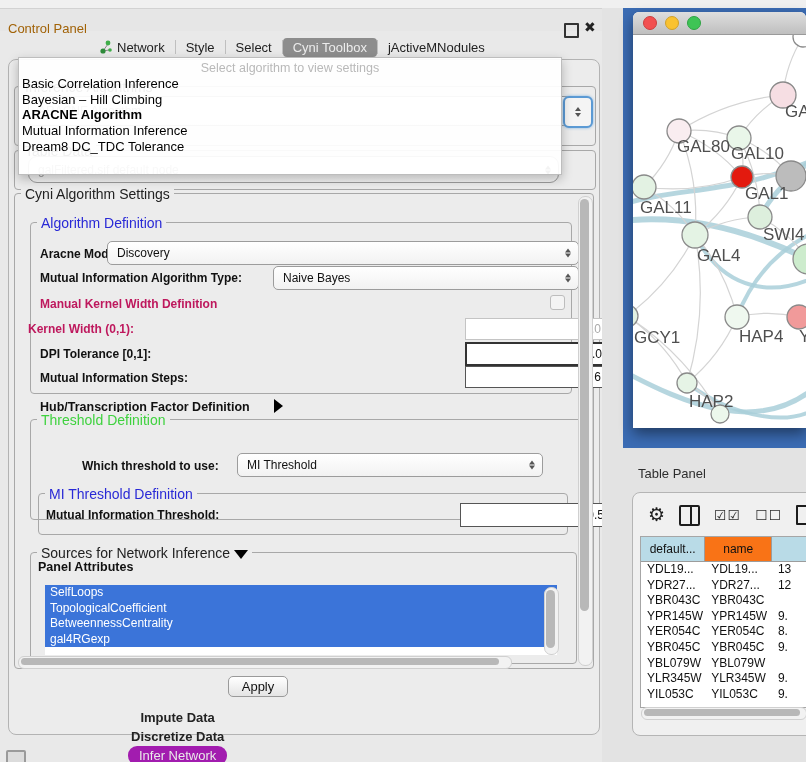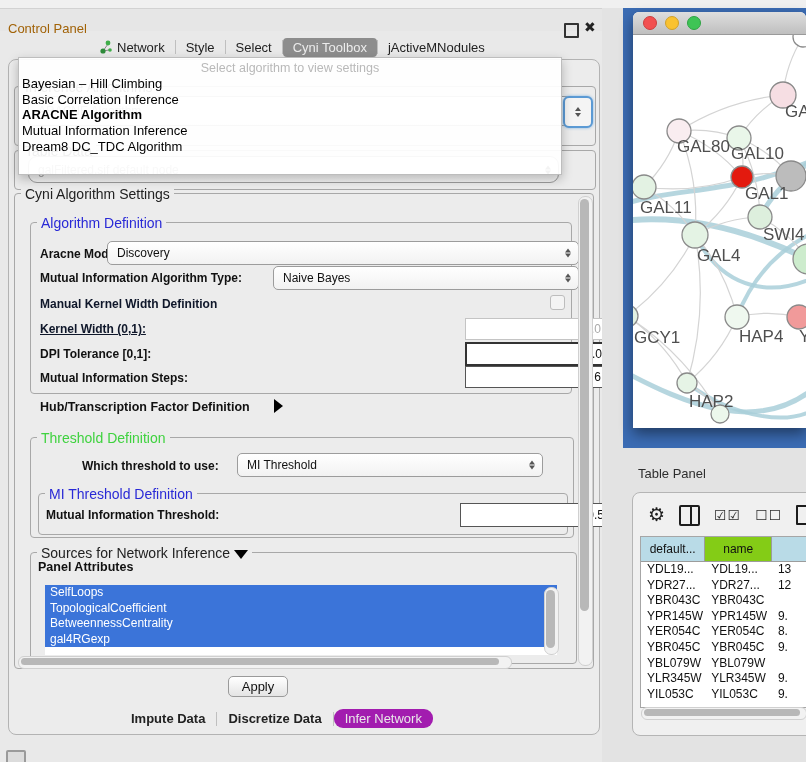--- a/index.html
+++ b/index.html
@@ -23,39 +23,39 @@
   .grp{position:absolute;border:1px solid #a8a8a8;border-radius:4px;}
   .grp>.legend{position:absolute;top:-8px;left:6px;background:#ececec;padding:0 4px;font-size:14px;color:#222;white-space:nowrap;}
   .legend.blue{color:#2929d6;}
   .legend.green{color:#3fd23f;}
   .combo{position:absolute;background:linear-gradient(#ffffff,#f2f2f2);border:1px solid #9c9c9c;border-radius:5px;font-size:12px;color:#111;display:flex;align-items:center;padding-left:9px;}
   .combo .spin{position:absolute;right:7px;top:50%;transform:translateY(-50%);display:flex;flex-direction:column;gap:1px;}
   .tri-up{width:0;height:0;border-left:3.5px solid transparent;border-right:3.5px solid transparent;border-bottom:4.5px solid #555;}
   .tri-dn{width:0;height:0;border-left:3.5px solid transparent;border-right:3.5px solid transparent;border-top:4.5px solid #555;}
   .field{position:absolute;background:#fff;font-size:12px;color:#111;display:flex;align-items:center;justify-content:flex-end;padding-right:6px;margin-left:40px;}
   .lbl{position:absolute;font-size:12px;font-weight:bold;color:#111;white-space:nowrap;}
-  .lbl.dis{color:#0f172a;}
+  .lbl.dis{color:#be185d;}
   
   .sb-v{position:absolute;width:13px;background:#f2f2f2;border:1px solid #d0d0d0;border-radius:7px;}
   .sb-v .th{position:absolute;left:1px;width:9px;background:#b8b8b8;border-radius:5px;}
   .sb-h{position:absolute;height:11px;background:#f2f2f2;border:1px solid #d0d0d0;border-radius:6px;}
   .sb-h .th{position:absolute;top:1px;height:7px;background:#b8b8b8;border-radius:4px;}
   
   #attr-list{left:45px;top:585px;width:512px;height:70px;background:#fff;overflow:hidden;}
   .attr-item{height:15.5px;line-height:15.5px;font-size:12px;padding-left:5px;color:#fff;background:#3b74d9;}
   
   #algo-popup{left:18px;top:57px;width:542px;height:116px;background:rgba(255,255,255,0.93);
      border:1px solid #bdbdbd;box-shadow:0 4px 10px rgba(0,0,0,0.25);z-index:50;}
   #popup-head{text-align:center;font-size:12.5px;color:#b9b9b9;padding-top:3px;height:15px;}
   .popup-item{font-size:13px;color:#000;height:15.7px;line-height:15.7px;padding-left:3px;white-space:nowrap;}
   .popup-item.sel{font-weight:bold;}
   
   #apply-btn{left:228px;top:676px;width:58px;height:19px;border:1px solid #9a9a9a;border-radius:5px;
      background:linear-gradient(#ffffff,#e4e4e4);font-size:13px;color:#111;display:flex;align-items:center;justify-content:center;}
-  #bottom-tabs{left:120px;top:708px;height:21px;display:flex;align-items:center;}
+  #bottom-tabs{left:120px;top:708px;height:21px;display:flex;align-items:center;flex-direction:column;}
   .btab{font-size:13px;font-weight:bold;color:#222;padding:2px 11px;white-space:nowrap;}
   .btab.sel{background:#a21caf;color:#e9e9e9;border-radius:9px;font-weight:normal;}
   
   #desktop{left:602px;top:8px;width:204px;height:754px;background:#e3e3e3;}
   #net-frame{left:623px;top:8px;width:183px;height:440px;background:#3b6cb4;}
   #net-window{left:633px;top:12px;width:173px;height:416px;background:#fff;border-radius:6px 6px 0 0;
       box-shadow:0 6px 14px rgba(0,0,0,0.45);overflow:hidden;}
   #net-titlebar{height:22px;background:linear-gradient(#dedede,#bfbfbf);border-bottom:1px solid #9a9a9a;
       display:flex;align-items:center;gap:8px;padding-left:10px;}
   .tl{width:12px;height:12px;border-radius:50%;}
@@ -161,37 +161,37 @@
 <span class="lbl" style="left:40px;top:271px;">Mutual Information Algorithm Type:</span>
 <div class="combo" style="left:273px;top:266px;width:295px;height:22px;">
   <span>Naive Bayes</span>
   <span class="spin">
       <span class="tri-up"></span>
       <span class="tri-dn"></span>
     </span>
 </div>
 <span class="lbl dis" style="left:40px;top:297px;">Manual Kernel Width Definition</span>
 <span class="abs" style="left:550px;top:295px;width:13px;height:13px;border:1.5px solid #bdbdbd;border-radius:3px;background:#f4f4f4;"></span>
-<span class="lbl dis" style="left:40px;top:322px;text-decoration:underline;">Kernel Width (0,1):</span>
+<span class="lbl dis" style="left:28px;top:322px;">Kernel Width (0,1):</span>
 <div class="field" style="left:425px;top:318px;width:135px;height:20px;border:1px solid #c4c4c4;color:#aaa;">
   <span>0.0</span>
 </div>
 <span class="lbl" style="left:40px;top:347px;">DPI Tolerance [0,1]:</span>
 <div class="field" style="left:425px;top:342px;width:135px;height:20px;border:2px solid #333;">
   <span>0.0</span>
 </div>
 <span class="lbl" style="left:40px;top:371px;">Mutual Information Steps:</span>
 <div class="field" style="left:425px;top:366px;width:135px;height:20px;border:1px solid #555;">
   <span>6</span>
 </div>
 
 <span class="lbl" style="left:40px;top:400px;font-size:12.5px;">Hub/Transcription Factor Definition</span>
 <span class="abs" style="left:274px;top:399px;width:0;height:0;border-top:7px solid transparent;border-bottom:7px solid transparent;border-left:9px solid #000;"></span>
 
-<div class="grp" style="left:30px;top:437px;width:542px;height:99px;">
+<div class="grp" style="left:30px;top:419px;width:542px;height:99px;padding-left:13px;">
   <span class="legend green">Threshold Definition</span>
 </div>
 <span class="lbl" style="left:82px;top:459px;">Which threshold to use:</span>
 <div class="combo" style="left:237px;top:453px;width:295px;height:22px;">
   <span>MI Threshold</span>
   <span class="spin">
       <span class="tri-up"></span>
       <span class="tri-dn"></span>
     </span>
 </div>
@@ -230,25 +230,25 @@
     <div class="btab">Impute Data</div>
     <span class="tabsep"></span>
     <div class="btab">Discretize Data</div>
     <span class="tabsep"></span>
     <div class="btab sel">Infer Network</div>
   </div>
 
 <div class="abs" id="algo-popup">
   <div id="popup-head">Select algorithm to view settings</div>
   <div id="popup-items">
+      <div class="popup-item">Basic Correlation Inference</div>
       <div class="popup-item">Bayesian – Hill Climbing</div>
-      <div class="popup-item">Basic Correlation Inference</div>
       <div class="popup-item sel">ARACNE Algorithm</div>
       <div class="popup-item">Mutual Information Inference</div>
-      <div class="popup-item">Dream8 DC_TDC Algorithm</div>
+      <div class="popup-item">Dream8 DC_TDC Tolerance</div>
     </div>
 </div>
 
 <div class="abs" id="desktop"></div>
 
 <div class="abs" id="net-frame"></div>
 <div class="abs" id="net-window">
   <div id="net-titlebar">
     <span class="tl" style="background:#f25050;border:1px solid #ca3e3e;"></span>
     <span class="tl" style="background:#f9c231;border:1px solid #d0a02a;"></span>
@@ -328,21 +328,21 @@
 <div class="abs" id="tp-toolbar">
   <span class="gear">⚙</span>
   <span class="colicon"></span>
   <span class="cb">☑☑</span>
   <span class="cb">☐☐</span>
   <span class="docicon"></span>
 </div>
 <div class="abs" id="tp-table">
   <div id="tp-header">
       <div class="hcell" style="width: 74px; background: rgb(185, 219, 231);">default...</div>
-      <div class="hcell" style="width: 77px; background: #84cc16;">name</div>
+      <div class="hcell" style="width: 77px; background: #f97316;">name</div>
       <div class="hcell" style="width: 40px; background: rgb(185, 219, 231);"></div>
     </div>
   <div id="tp-rows">
       <div class="trow">
         <div class="tcell" style="width: 74px;">YDL19...</div>
         <div class="tcell" style="width: 77px;">YDL19...</div>
         <div class="tcell" style="width: 40px;">13</div>
       </div>
       <div class="trow">
         <div class="tcell" style="width: 74px;">YDR27...</div>

